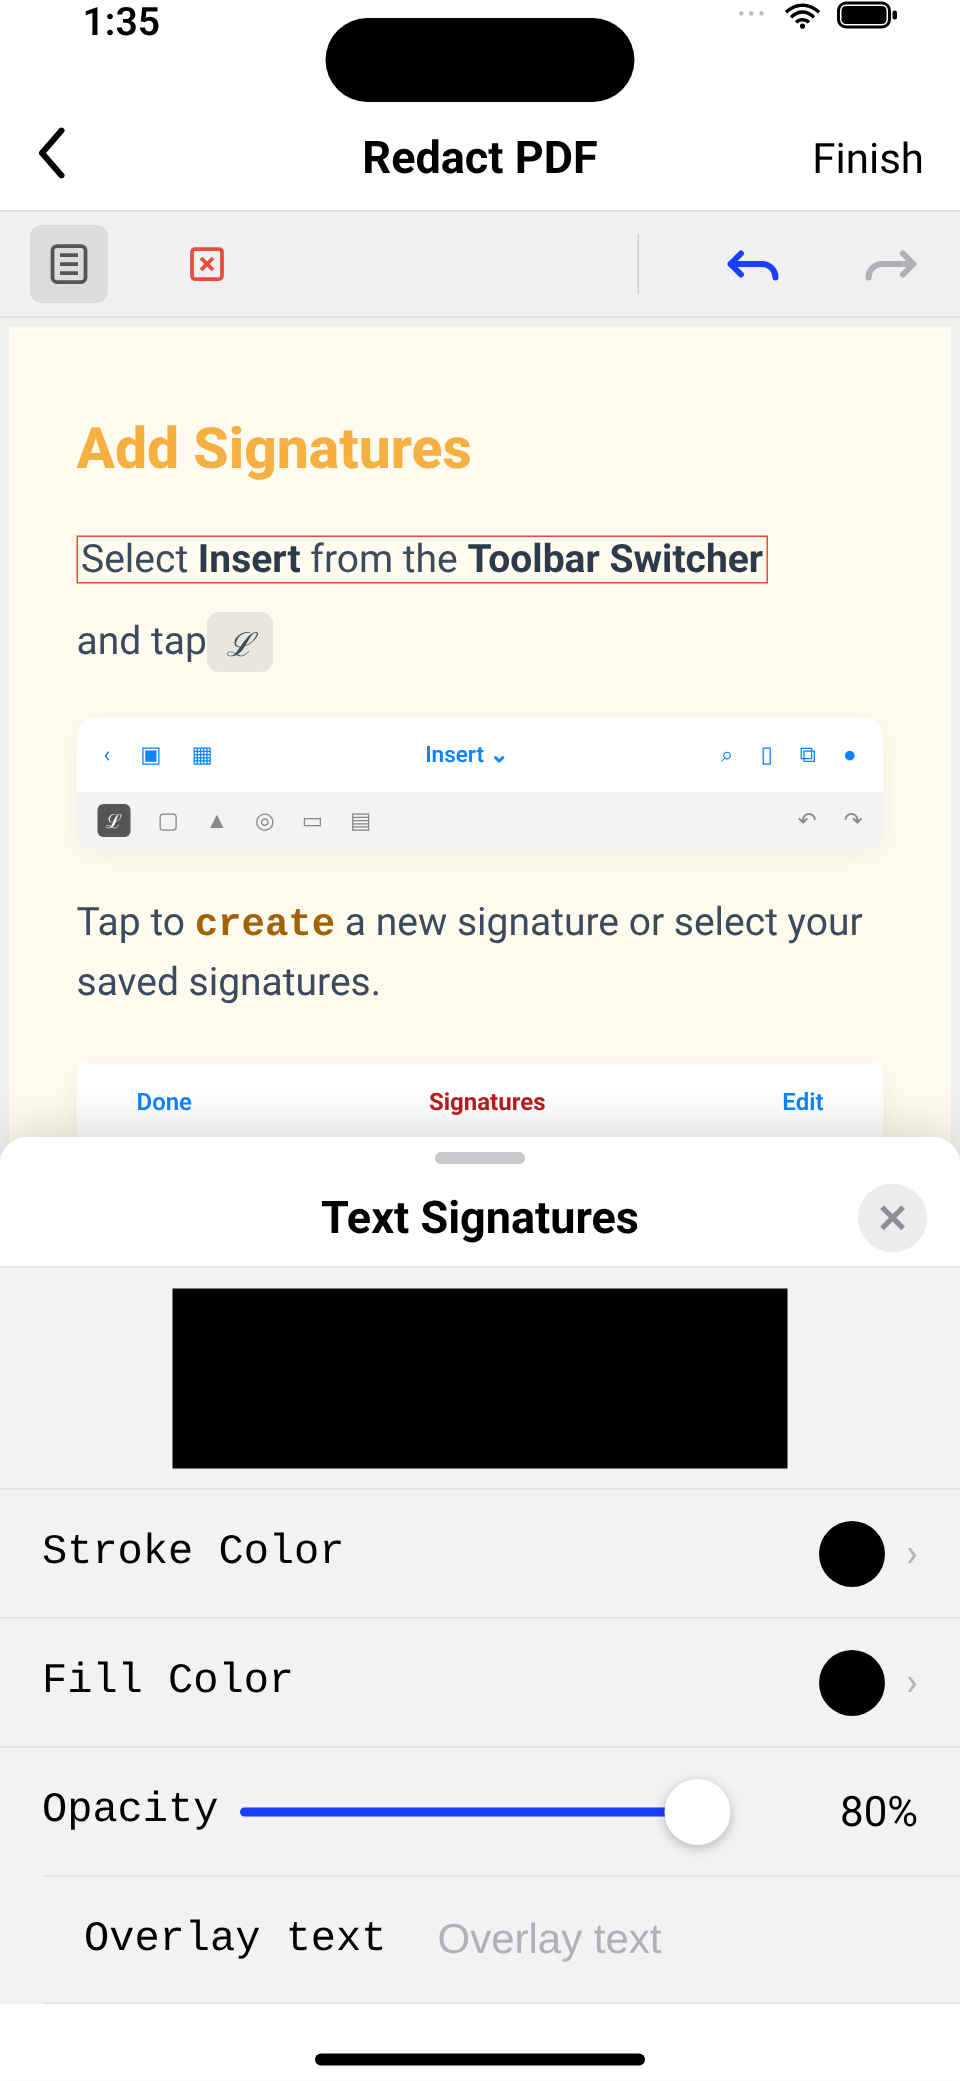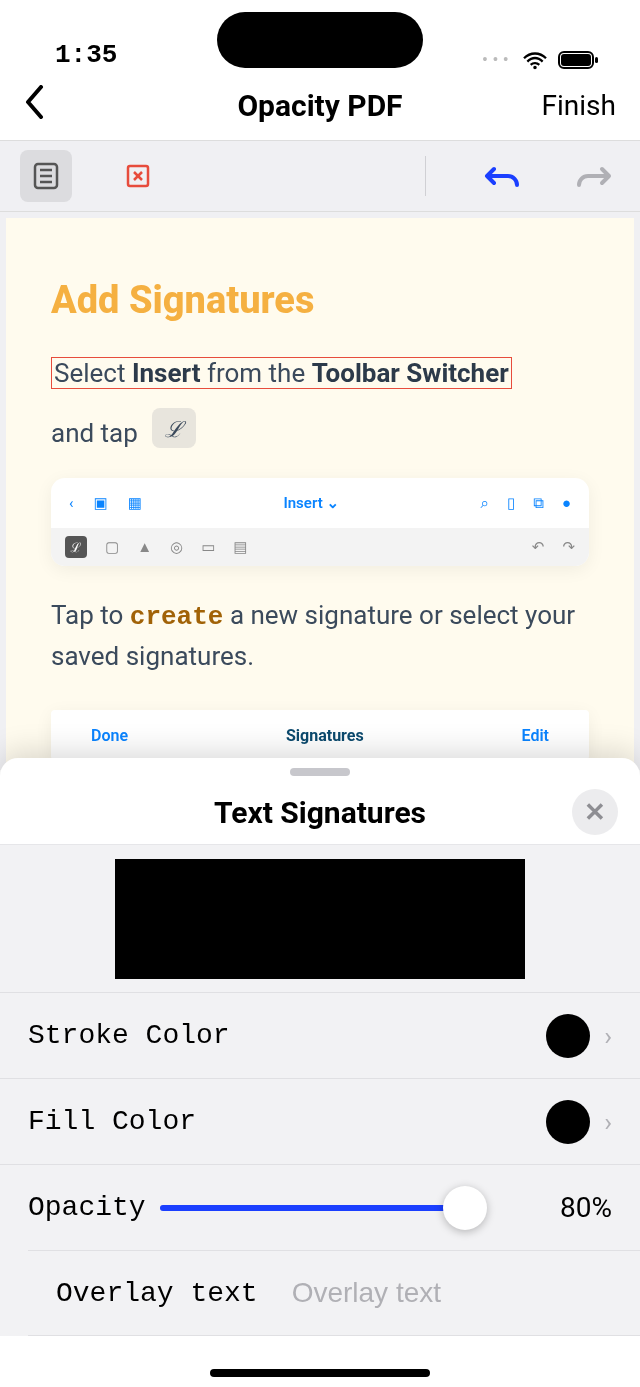--- a/index.html
+++ b/index.html
@@ -8,25 +8,24 @@
     height: 1387px;
     font-family: -apple-system, BlinkMacSystemFont, "Segoe UI", Roboto, sans-serif;
     background: #fff;
     overflow: hidden;
     position: relative;
   }
   
   .status-bar {
     height: 70px;
     display: flex;
-    align-items: flex-end;
+    align-items: flex-start;
     justify-content: space-between;
     padding: 0 40px 0 55px;
     position: relative;
-    font-family: Liberation Mono, monospace;
   }
   .status-time { font-size: 26px; font-weight: 600; }
   .notch {
     position: absolute;
     left: 50%; transform: translateX(-50%);
     width: 206px; height: 56px;
     background: #000; border-radius: 30px;
     top: 12px;
   }
   .status-right { display: flex; align-items: center; gap: 10px; }
@@ -83,21 +82,21 @@
   .line1 {
     font-size: 26px;
     display: inline;
     border: 1.5px solid #e74c3c;
     padding: 0px 2px;
   }
   .line1 b { font-weight: 700; color: #2c3a4a; }
   .line2 {
     font-size: 26px;
     margin-top: 20px;
-    display: flex; align-items: flex-end; gap: 14px;
+    display: flex; align-items: center; gap: 0;
   }
   .sig-icon-box {
     width: 44px; height: 40px;
     background: #e8e5dd;
     border-radius: 8px;
     display: inline-flex; align-items: center; justify-content: center;
     font-family: cursive; font-style: italic; font-size: 22px;
   }
   .embedded {
     margin-top: 30px;
@@ -138,21 +137,21 @@
     background: #fff;
     border-radius: 4px;
     height: 50px;
     display: flex; align-items: center;
     justify-content: space-between;
     padding: 0 40px;
     font-size: 16px;
     box-shadow: 0 4px 18px rgba(0,0,0,0.06);
   }
   .embedded2 .done, .embedded2 .edit { color:#0a84ff; font-weight:600; }
-  .embedded2 .sigs { font-weight:700; color:#0c4a6e; }
+  .embedded2 .sigs { font-weight:700; color:#b91c1c; }
   
   .sheet {
     position: absolute;
     left: 0; right: 0;
     top: 758px;
     bottom: 0;
     background: #fff;
     border-top-left-radius: 18px;
     border-top-right-radius: 18px;
     box-shadow: 0 -6px 30px rgba(0,0,0,0.15);
@@ -251,21 +250,21 @@
     </span>
   </div>
 </div>
 
 <div class="nav-bar">
   <div class="nav-back">
     <svg width="20" height="34" viewBox="0 0 20 34">
         <path d="M17 2 L4 17 L17 32" stroke="#000" stroke-width="4" fill="none" stroke-linecap="round" stroke-linejoin="round"></path>
       </svg>
   </div>
-  <div class="nav-title">Opacity PDF</div>
+  <div class="nav-title">Redact PDF</div>
   <div class="nav-finish">Finish</div>
 </div>
 
 <div class="toolbar">
   <div class="tb-btn selected">
     <svg width="30" height="30" viewBox="0 0 30 30">
         <rect x="4" y="3" width="22" height="24" rx="3" fill="none" stroke="#555" stroke-width="2.5"></rect>
         <line x1="9" y1="9" x2="21" y2="9" stroke="#555" stroke-width="2.5"></line>
         <line x1="9" y1="15" x2="21" y2="15" stroke="#555" stroke-width="2.5"></line>
         <line x1="9" y1="21" x2="21" y2="21" stroke="#555" stroke-width="2.5"></line>

